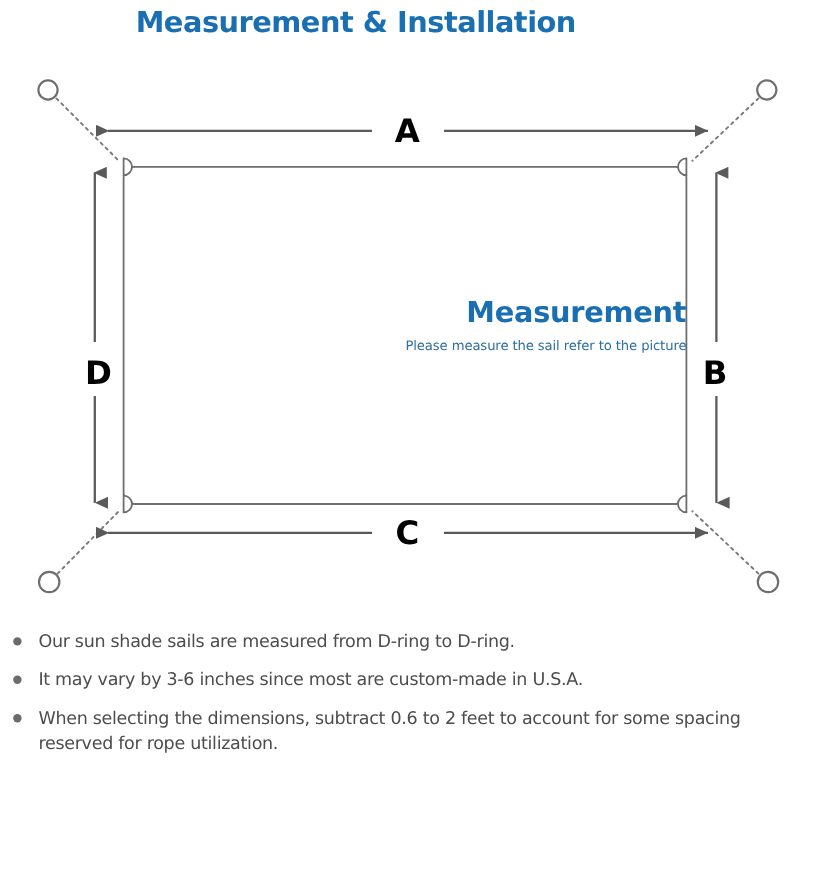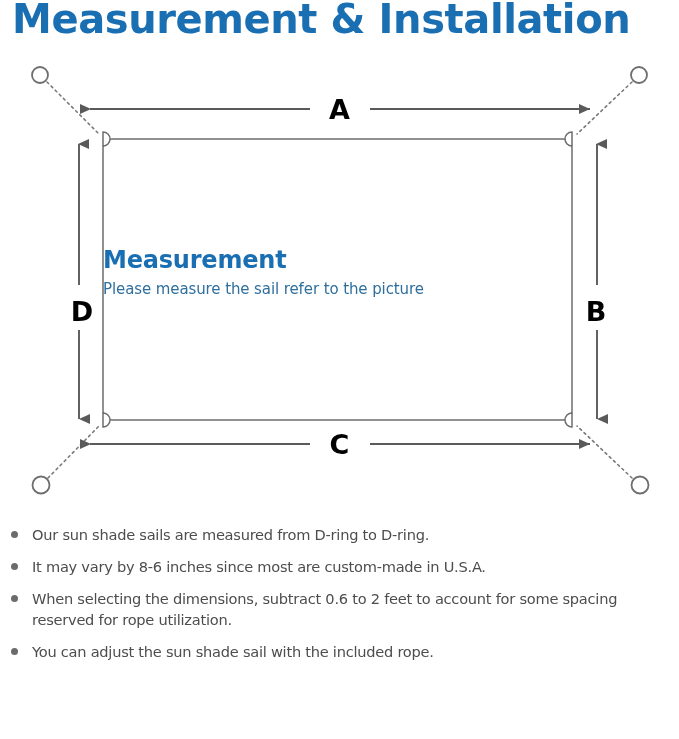--- a/index.html
+++ b/index.html
@@ -13,27 +13,27 @@
     position: relative;
     overflow: hidden;
     font-family: "Liberation Sans", sans-serif;
     -webkit-font-smoothing: antialiased;
   }
 
   
   #page-title {
     position: absolute;
     top: 1px;
-    left: 12px;
+    left: 0;
     width: 593px;
     text-align: center;
     color: #1a6fb2;
     font-family: "DejaVu Sans", sans-serif;
     font-weight: bold;
-    font-size: 40px;
+    font-size: 24px;
     letter-spacing: -0.4px;
     line-height: 36px;
     white-space: nowrap;
   }
 
   
   #diagram {
     position: absolute;
     top: 45px;
     left: 0;
@@ -56,35 +56,35 @@
   #label-c { left: 0; top: 386px; width: 679px; text-align: center; }
   #label-d { left: 60px; top: 253px; width: 44px; text-align: center; }
   #label-b { left: 574px; top: 253px; width: 44px; text-align: center; }
 
   
   #center-caption {
     position: absolute;
     left: 103px;
     top: 200px;
     width: 469px;
-    text-align: left;
+    text-align: right;
   }
   #center-title {
     color: #1a6fb2;
     font-family: "DejaVu Sans", sans-serif;
     font-weight: bold;
     font-size: 24px;
     line-height: 30px;
     letter-spacing: -0.2px;
   }
   #center-subtitle {
     color: #2f6f9e;
     font-family: "DejaVu Sans", sans-serif;
     font-weight: normal;
-    font-size: 15px;
+    font-size: 11px;
     line-height: 22px;
     margin-top: 3px;
     letter-spacing: -0.1px;
   }
 
   
   #notes {
     position: absolute;
     left: 0;
     top: 524px;
@@ -185,23 +185,19 @@
   </div>
 </div>
 
 <div id="notes">
   <div class="note-row">
     <span class="note-bullet"></span>
     <span>Our sun shade sails are measured from D-ring to D-ring.</span>
   </div>
   <div class="note-row">
     <span class="note-bullet"></span>
-    <span>It may vary by 8-6 inches since most are custom-made in U.S.A.</span>
+    <span>It may vary by 3-6 inches since most are custom-made in U.S.A.</span>
   </div>
   <div class="note-row">
     <span class="note-bullet"></span>
     <span>When selecting the dimensions, subtract 0.6 to 2 feet to account for some spacing reserved for rope utilization.</span>
   </div>
-  <div class="note-row">
-    <span class="note-bullet"></span>
-    <span>You can adjust the sun shade sail with the included rope.</span>
-  </div>
 </div>
 
 </body></html>

